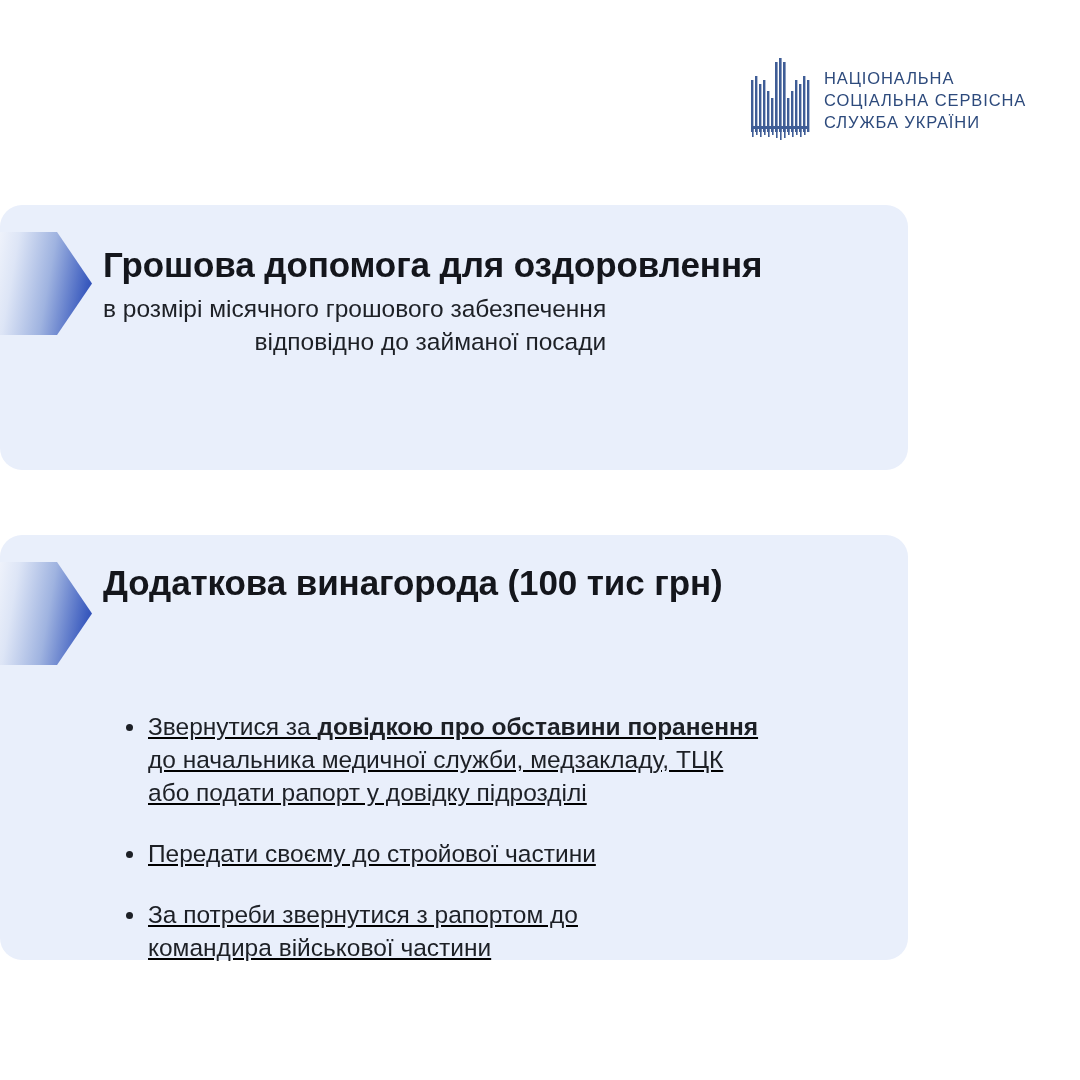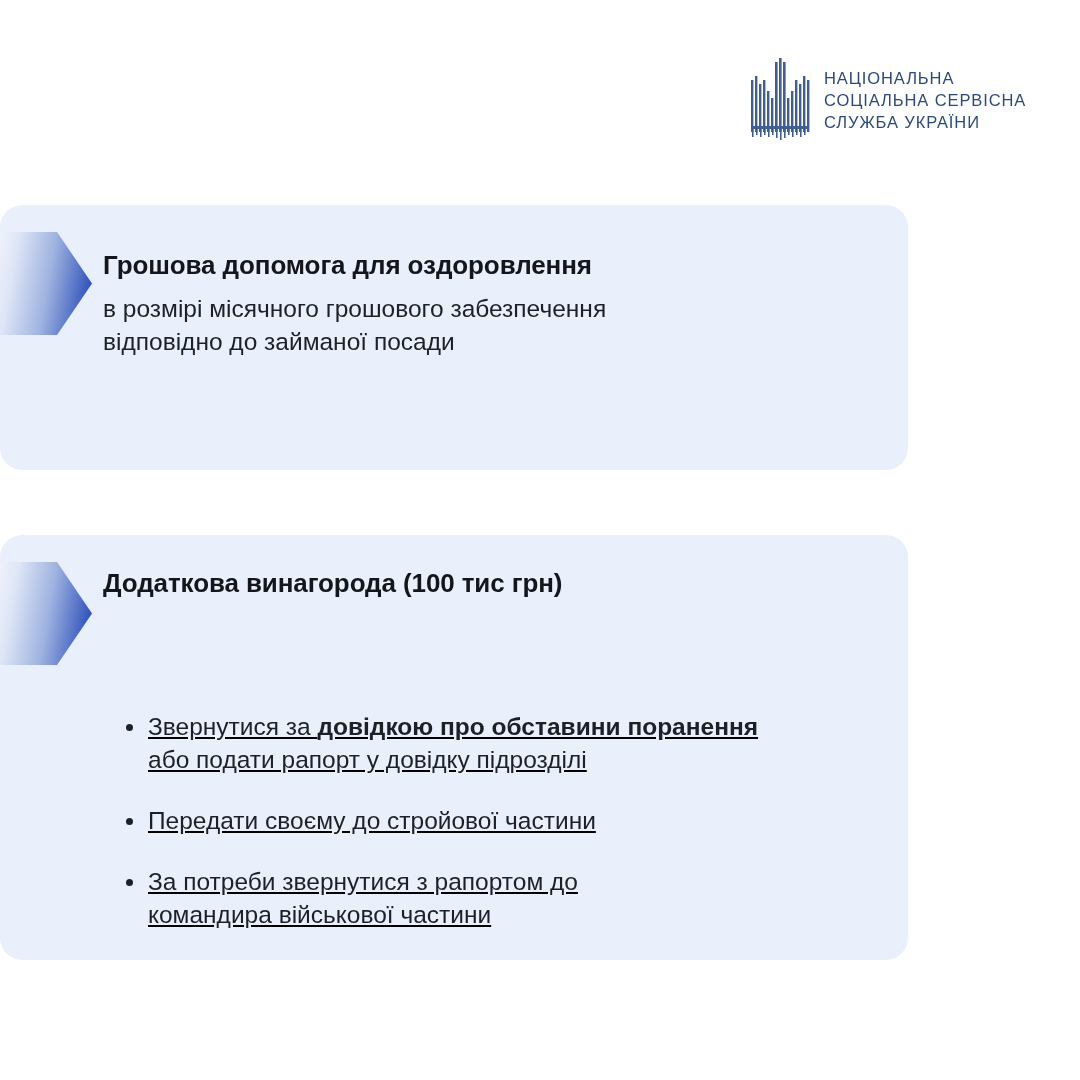--- a/index.html
+++ b/index.html
@@ -84,41 +84,41 @@
     border-top-right-radius: 6px;
   }
 
   #arrow-1 { top: 27px; }
   #arrow-2 { top: 27px; }
 
   
   .card-title {
     position: absolute;
     left: 103px;
-    font-size: 26px;
+    font-size: 35px;
     font-weight: 700;
     line-height: 40px;
     color: #14161c;
     letter-spacing: -0.1px;
     white-space: nowrap;
   }
 
   #card-1 .card-title { top: 40px; }
   #card-2 .card-title { top: 28px; }
 
   .card-sub {
     position: absolute;
     left: 103px;
     font-size: 24.5px;
     line-height: 33px;
     color: #1d2026;
     font-weight: 400;
   }
 
-  #card-1 .card-sub { top: 87px; }
+  #card-1 .card-sub { top: 87px; text-align: right; }
   #card-2 .card-sub { top: 87px; }
 
   
   .note-row {
     position: absolute;
     left: 110px;
     top: 166px;
     display: flex;
     align-items: flex-start;
     gap: 20px;
@@ -265,20 +265,21 @@
 
   <section class="card" id="card-2">
     <div class="arrow" id="arrow-2"></div>
 
     <h2 class="card-title">Додаткова винагорода (100 тис грн)</h2>
 
 
     <ul class="bullets" style="list-style:none">
       <li class="bullet-item">
         <span class="bullet-line"><span>Звернутися за </span><b>довідкою про обставини поранення</b></span>
+        <span class="bullet-line">до начальника медичної служби, медзакладу, ТЦК</span>
         <span class="bullet-line">або подати рапорт у довідку підрозділі</span>
       </li>
       <li class="bullet-item">
         <span class="bullet-line">Передати своєму до стройової частини</span>
       </li>
       <li class="bullet-item">
         <span class="bullet-line">За потреби звернутися з рапортом до</span>
         <span class="bullet-line">командира військової частини</span>
       </li>
     </ul>

